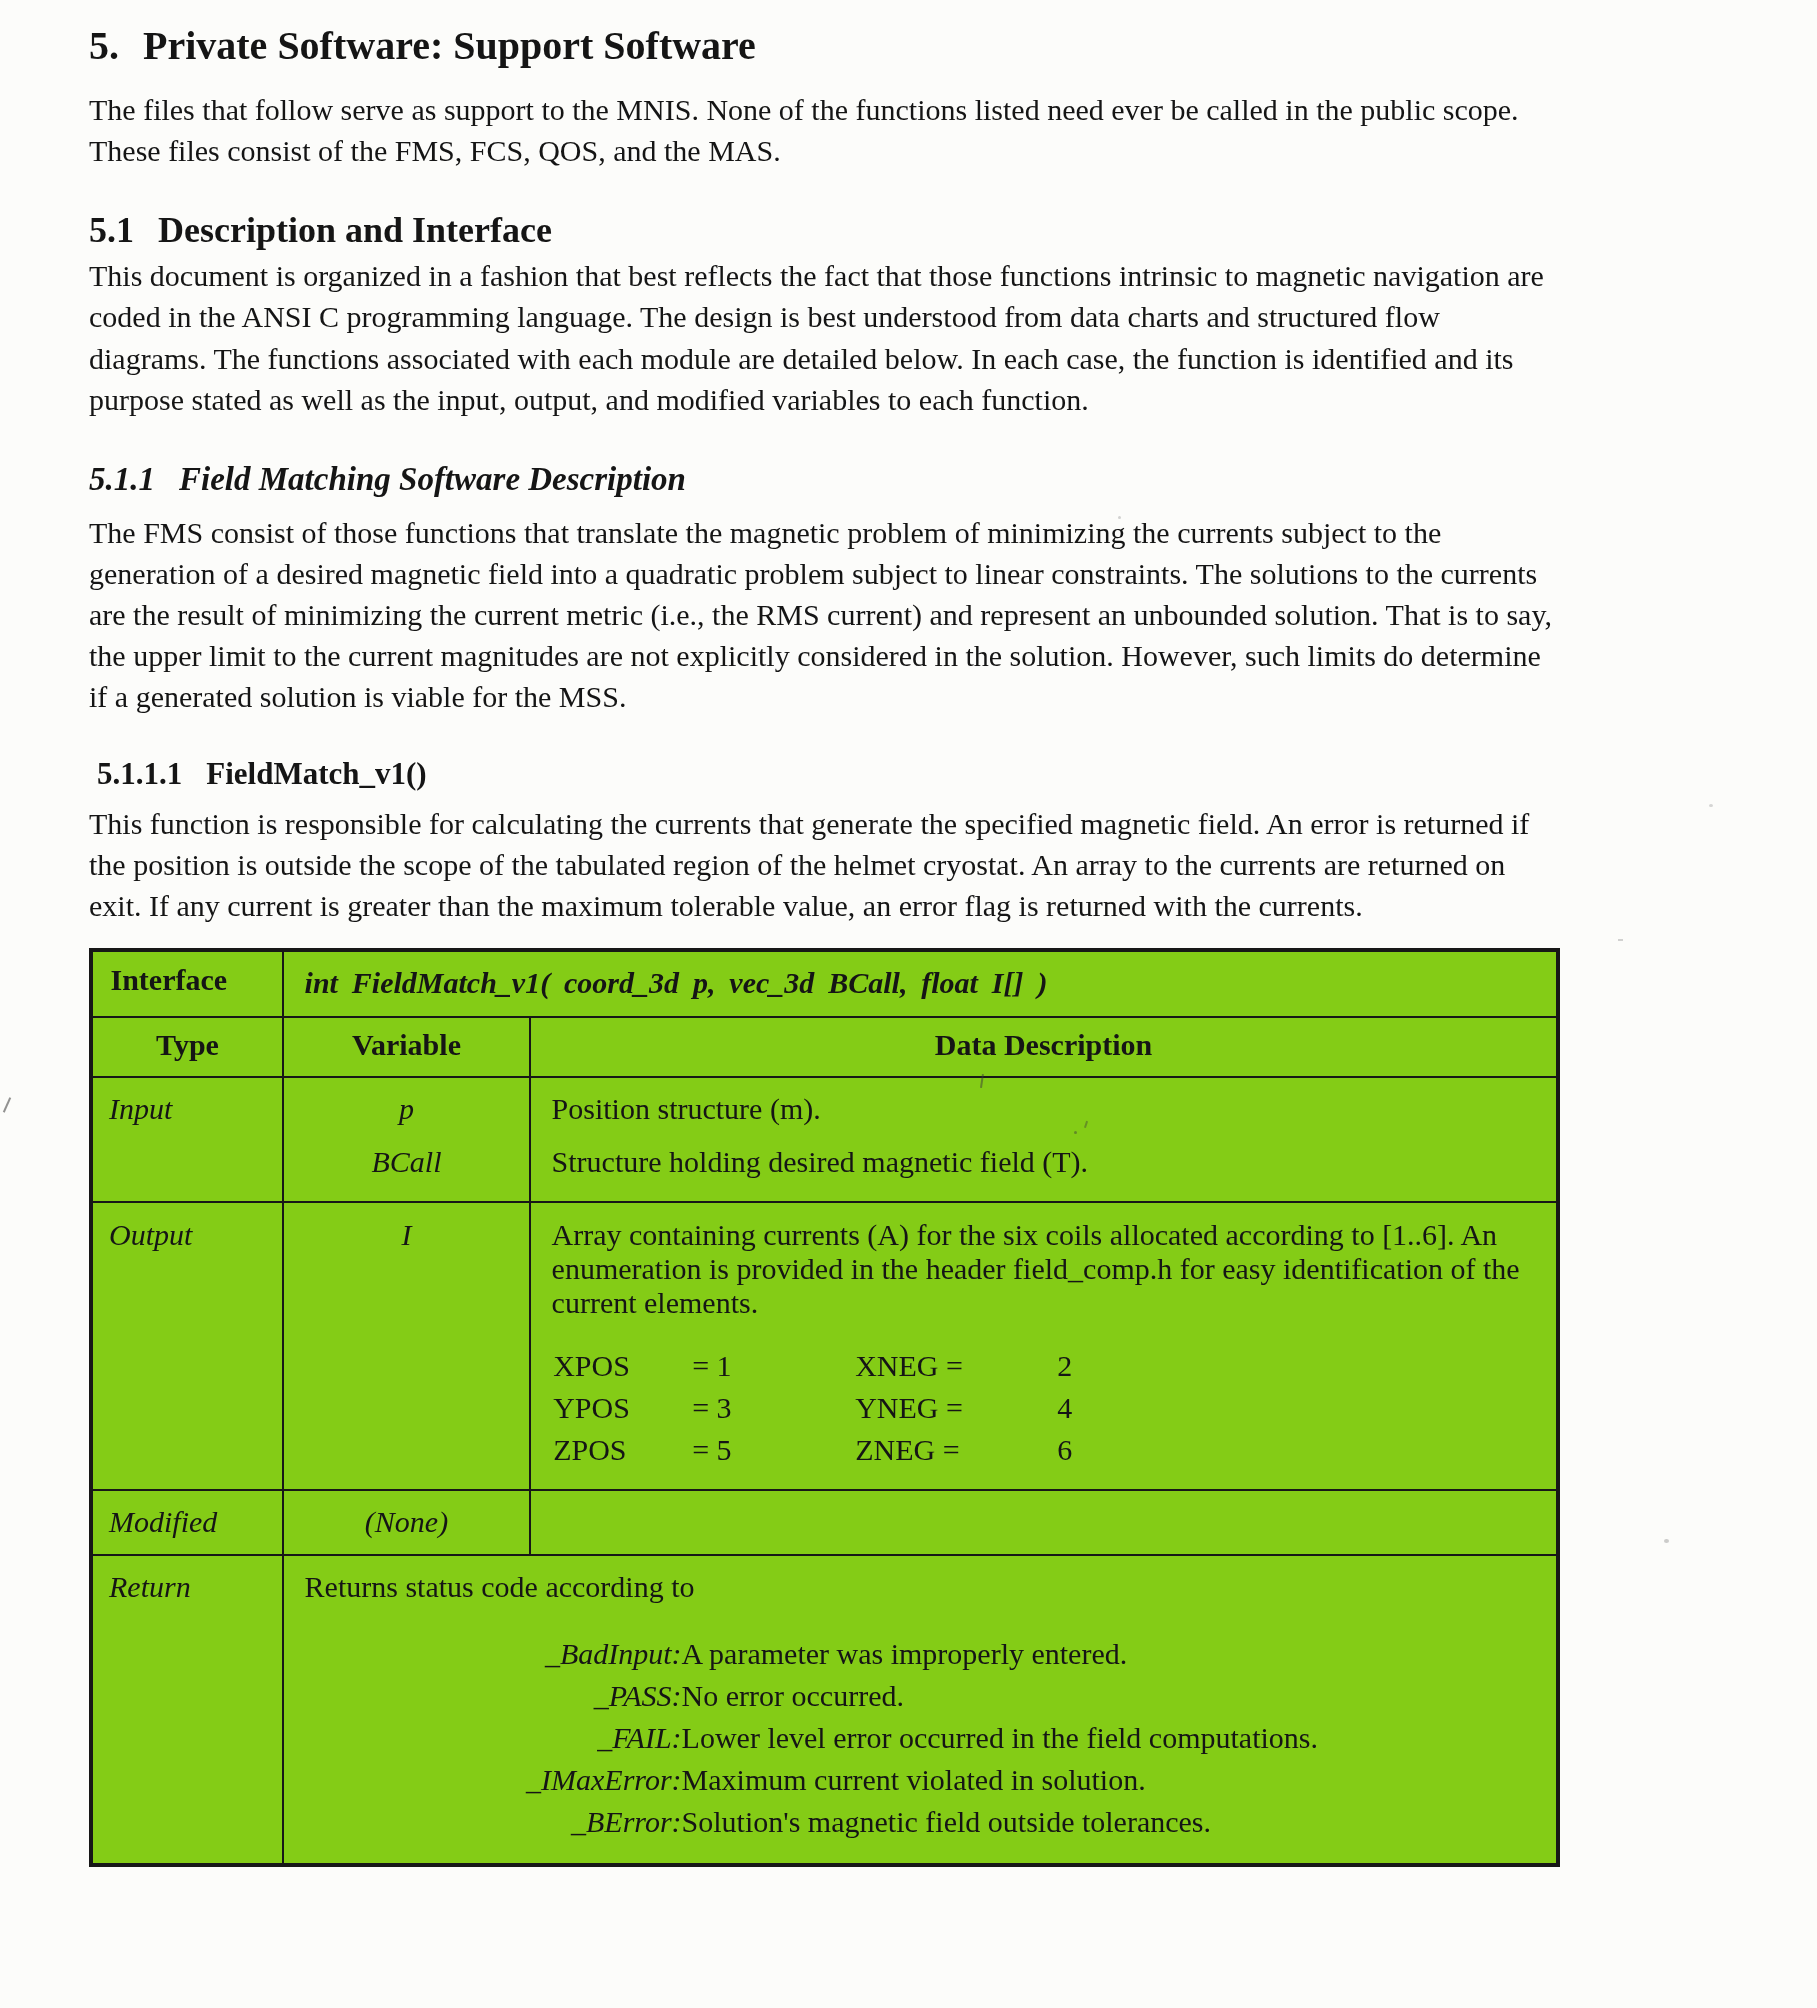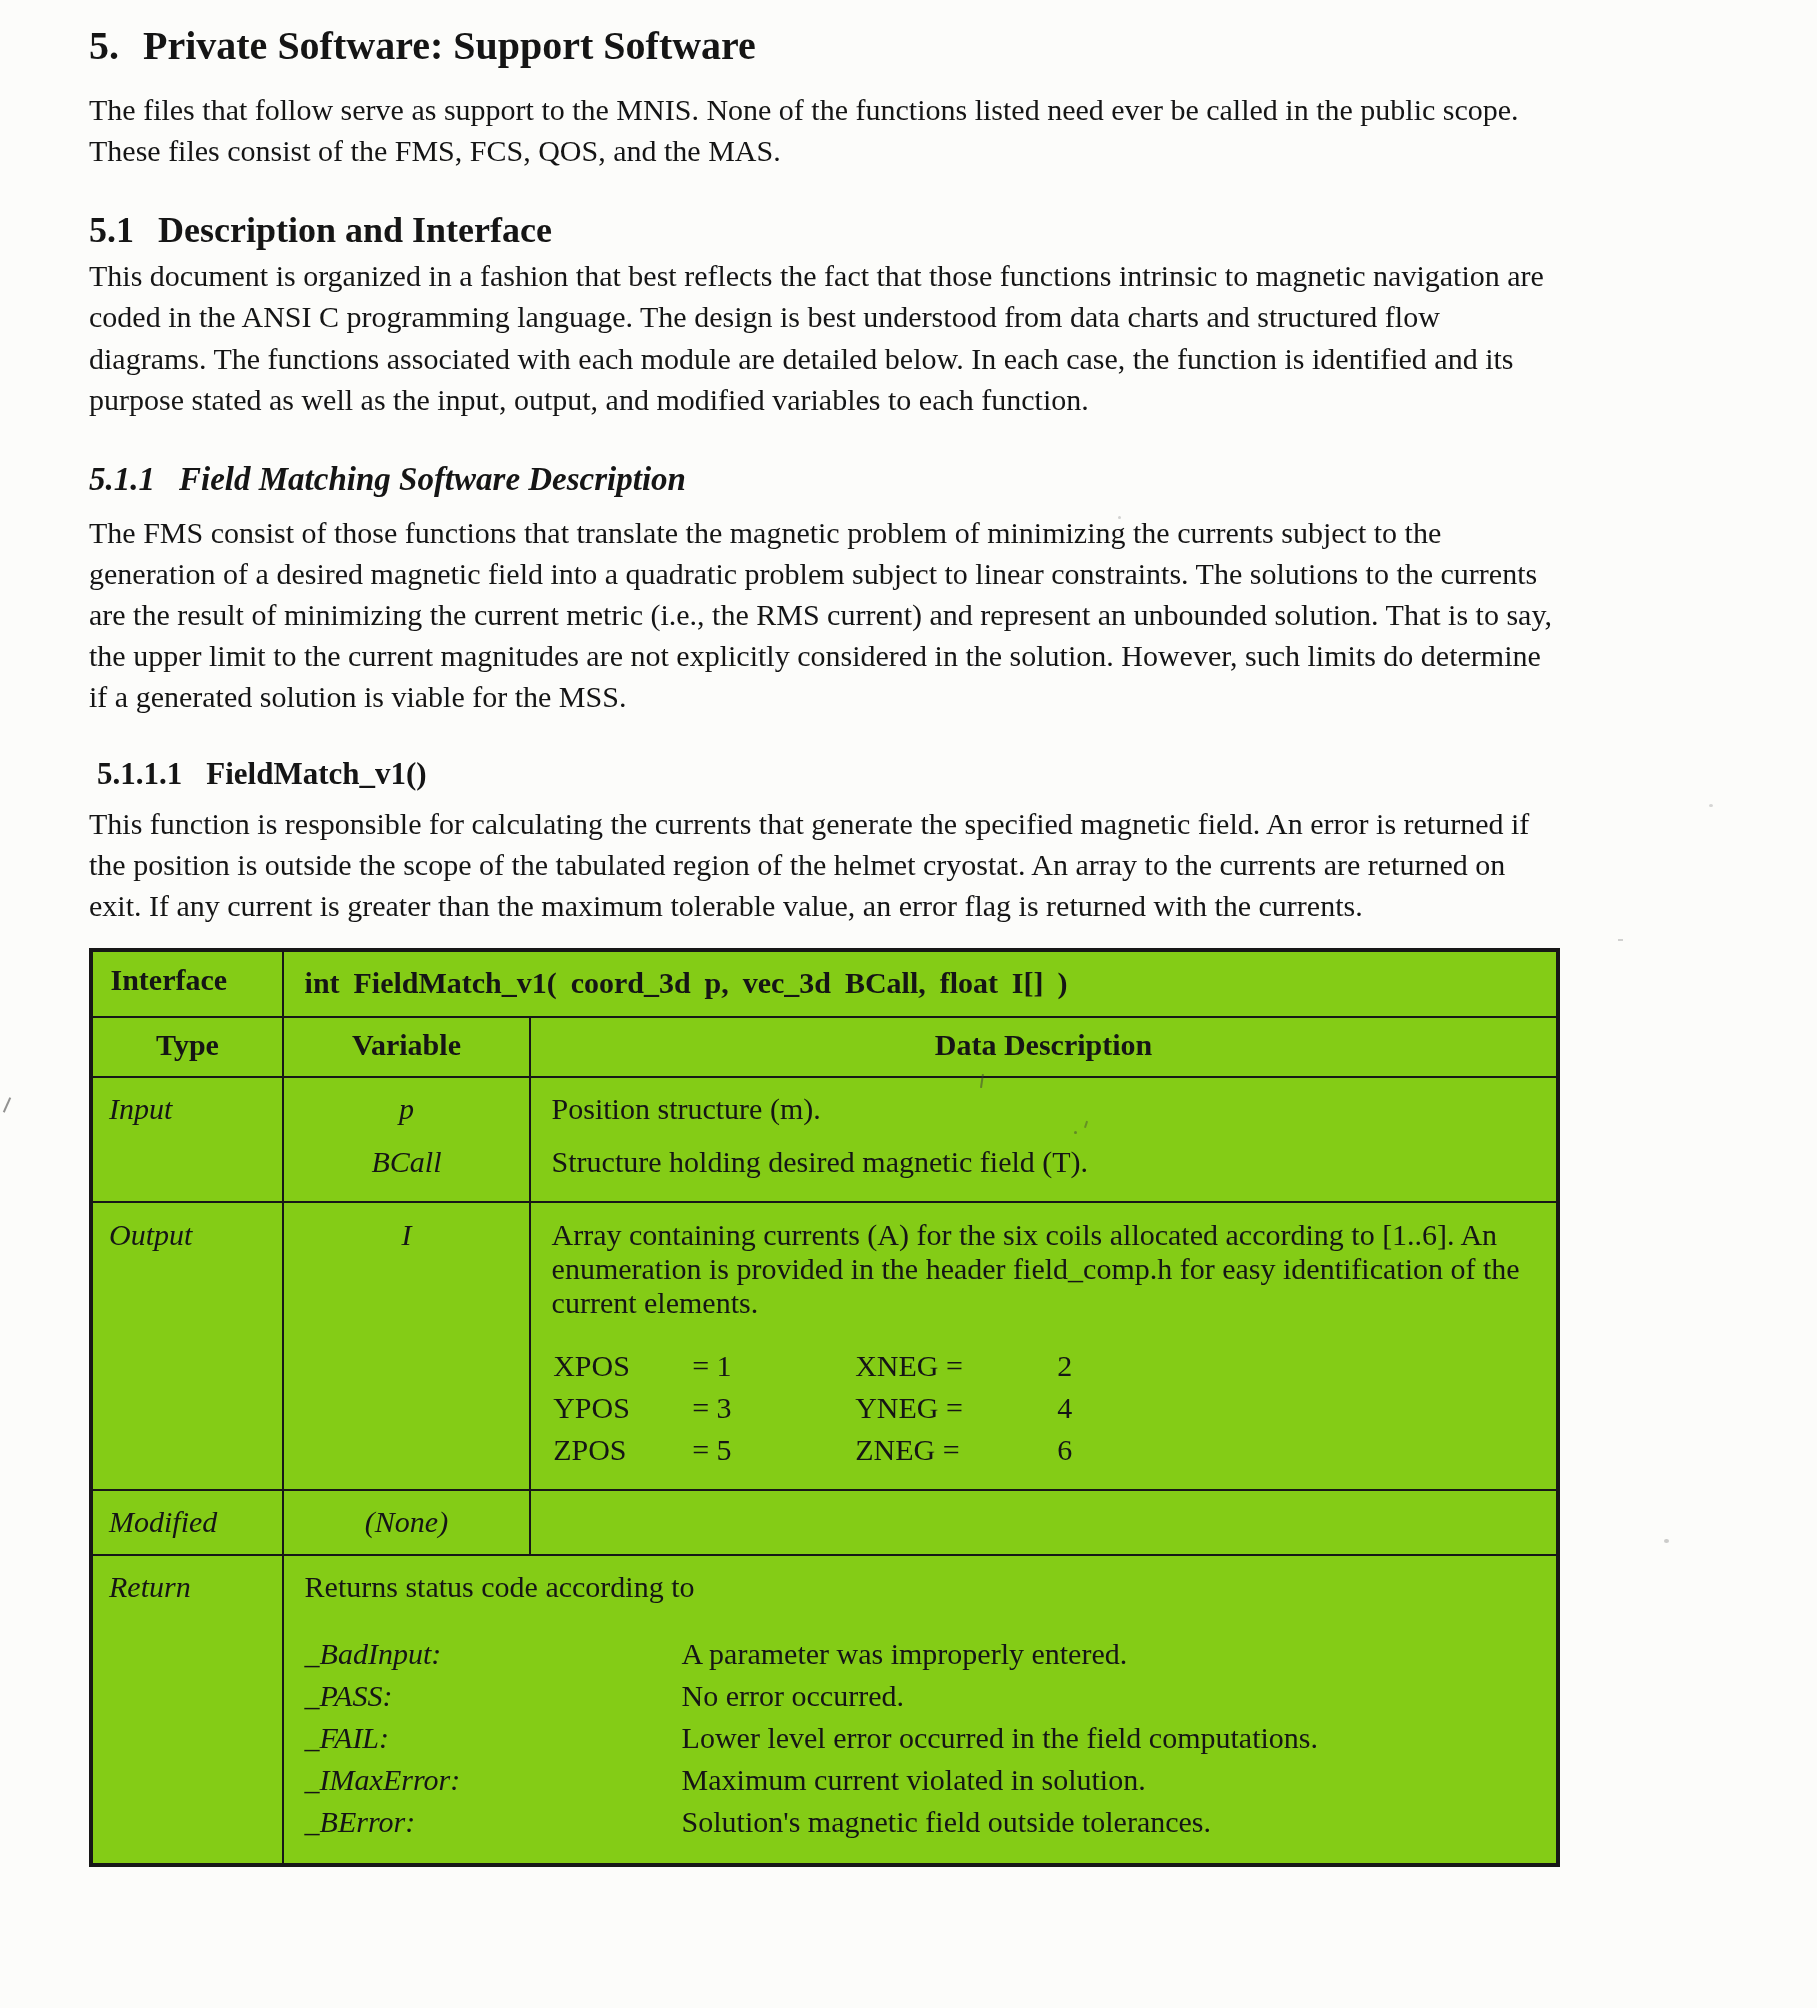--- a/index.html
+++ b/index.html
@@ -31,21 +31,21 @@
     font-size: 30px;
     background: #84cc16;
   }
   td { vertical-align: top; padding: 11px 17.5px; }
   .c1 { width: 192px; border-right: 2.4px solid #171717; }
   .c2 { width: 247px; border-right: 2.4px solid #171717; }
   tr.rule td { border-top: 2.4px solid #171717; }
 
   .bold { font-weight: bold; }
 
-  td.sig { font-weight: bold; padding: 14.3px 20.6px 16px; word-spacing: 6.4px; }
+  td.sig { font-weight: bold; font-style: italic; padding: 14.3px 20.6px 16px; word-spacing: 6.4px; }
   td.head { font-weight: bold; text-align: center; padding: 9.5px 6.4px 14.3px; }
   td.lab { font-style: italic; padding: 14.3px 12.7px 12.7px 16px; }
   td.varcell { font-style: italic; text-align: center; padding: 14.3px 6.4px; }
   td.desc { padding: 14.3px 9.5px 12.7px 20.6px; }
   tr.input-a td { padding-bottom: 8px; }
   tr.input-b td { padding-top: 11px; padding-bottom: 22px; }
   tr.modified td { padding-top: 14.3px; padding-bottom: 15px; }
 
   .enum {
     display: grid;
@@ -53,21 +53,21 @@
     row-gap: 8px;
     margin: 29px 0 9.5px 1.6px;
   }
   td.ret { padding: 14.3px 20.6px 24px; }
   .codes {
     display: grid;
     grid-template-columns: 377px 1fr;
     row-gap: 8px;
     margin-top: 33px;
   }
-  .code-name { font-style: italic; }
+  .code-name { font-style: italic; text-align: right; }
 
   .artifact { position: absolute; background: #3a3a3a; }
   .a1 { left: 6.4px;    top: 1097px; width: 2.4px;  height: 16px; transform: rotate(24deg); opacity: .55; }
   .a2 { left: 981px; top: 1074px; width: 2.4px;  height: 13.5px; transform: rotate(8deg);  opacity: .5; }
   .a3 { left: 1074px; top: 1131px; width: 3.2px;  height: 3.2px;  border-radius: 50%;       opacity: .45; }
   .a4 { left: 1085px; top: 1121px; width: 2.4px;  height: 7.1px;  transform: rotate(18deg); opacity: .4; }
   .a5 { left: 1664px; top: 1539px; width: 4.8px;  height: 4px;  border-radius: 50%;       opacity: .25; }
   .a6 { left: 1709px; top: 804px; width: 4px;  height: 3.2px;  border-radius: 50%;       opacity: .2; }
   .a7 { left: 1118px; top: 516px;  width: 3.2px;  height: 3.2px;  border-radius: 50%;       opacity: .22; }
   .a8 { left: 1618px; top: 939px; width: 4.8px;  height: 2.4px;  opacity: .22; }

